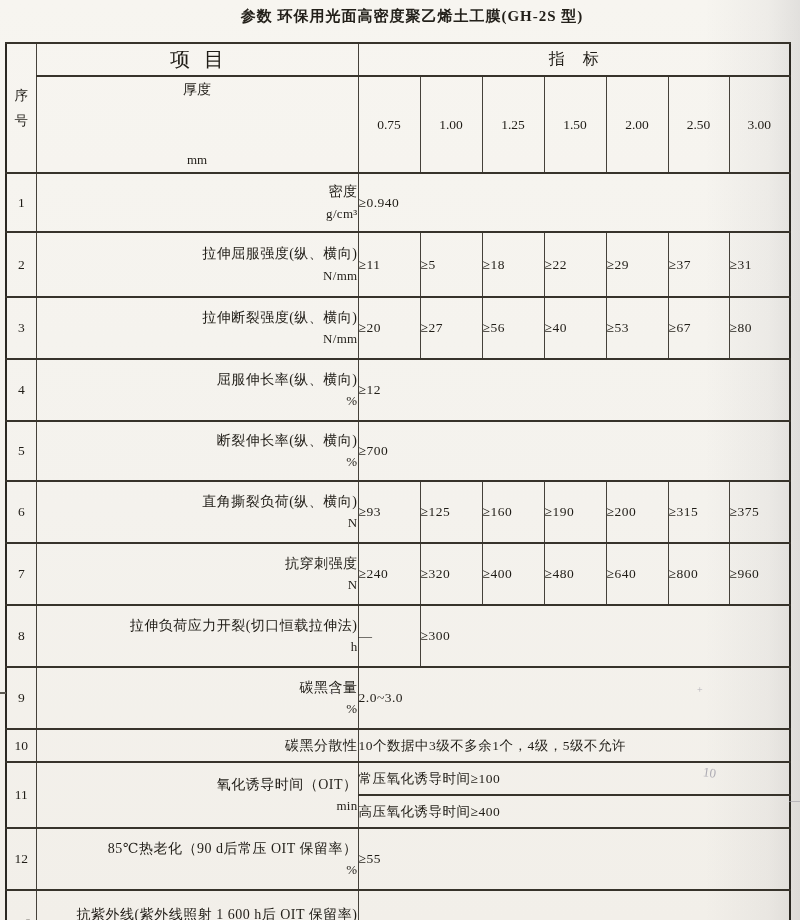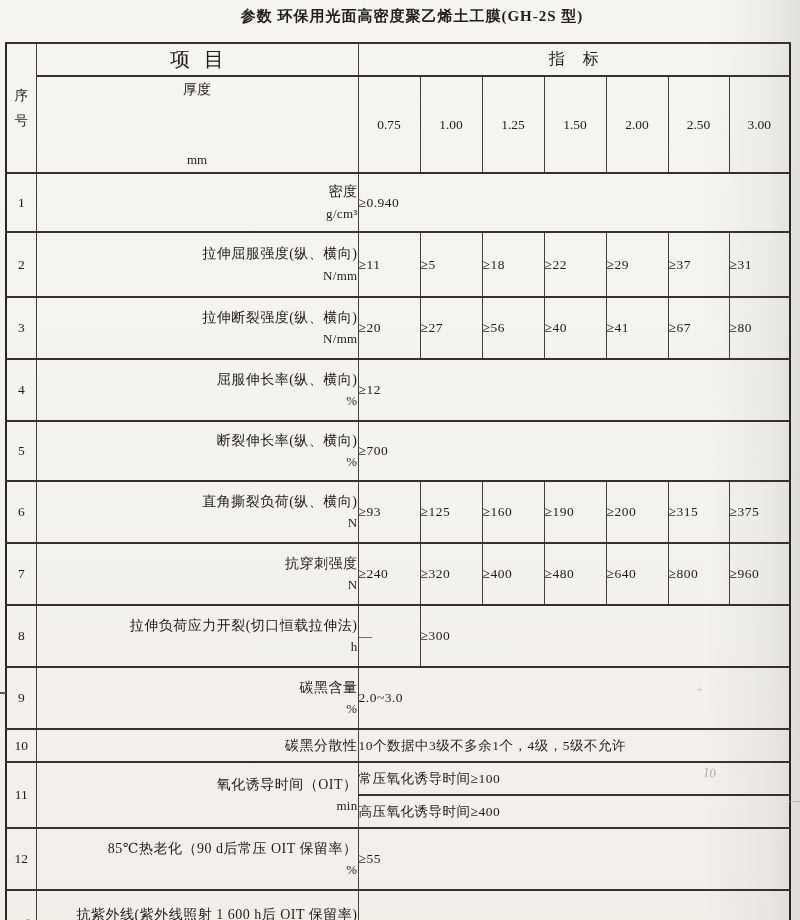--- a/index.html
+++ b/index.html
@@ -120,21 +120,21 @@
   <tr class="h62">
     <td class="no">3</td>
     <td class="label">
       <div class="name">拉伸断裂强度(纵、横向)</div>
       <div class="unit">N/mm</div>
     </td>
     <td class="val">≥20</td>
     <td class="val">≥27</td>
     <td class="val">≥56</td>
     <td class="val">≥40</td>
-    <td class="val">≥41</td>
+    <td class="val">≥53</td>
     <td class="val">≥67</td>
     <td class="val">≥80</td>
   </tr>
 
   <tr class="h62">
     <td class="no">4</td>
     <td class="label">
       <div class="name">屈服伸长率(纵、横向)</div>
       <div class="unit">%</div>
     </td>

